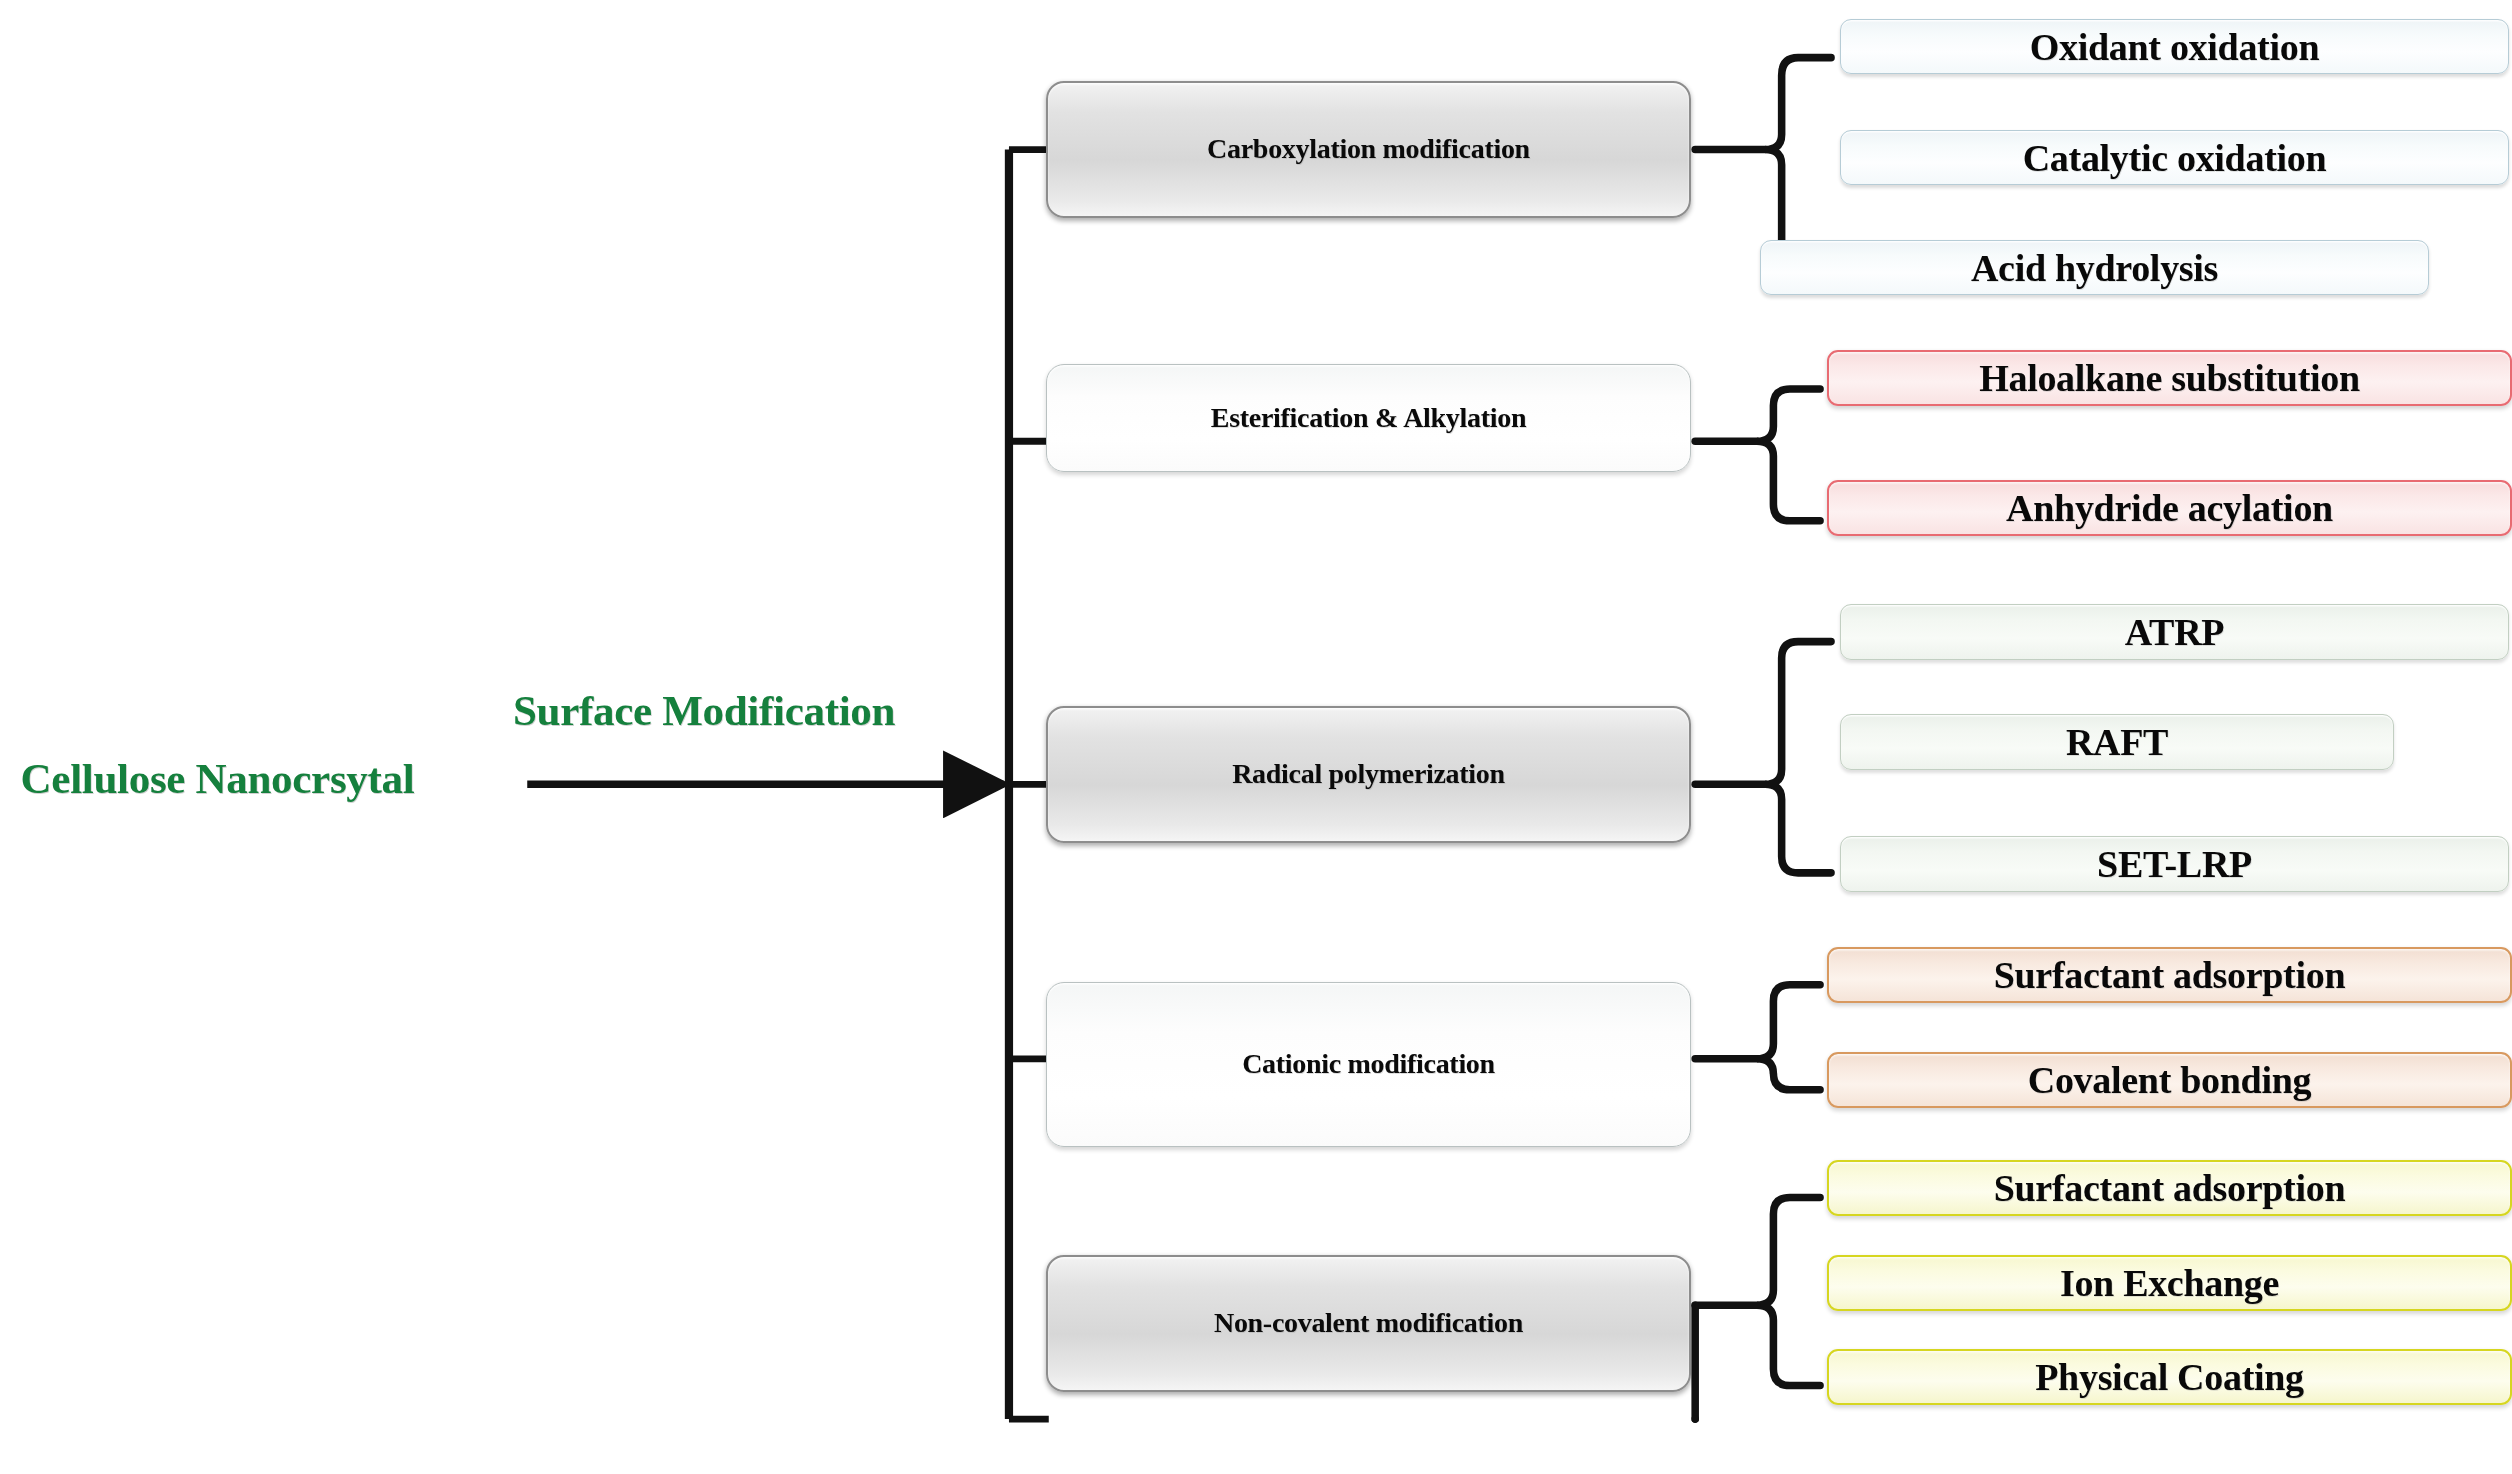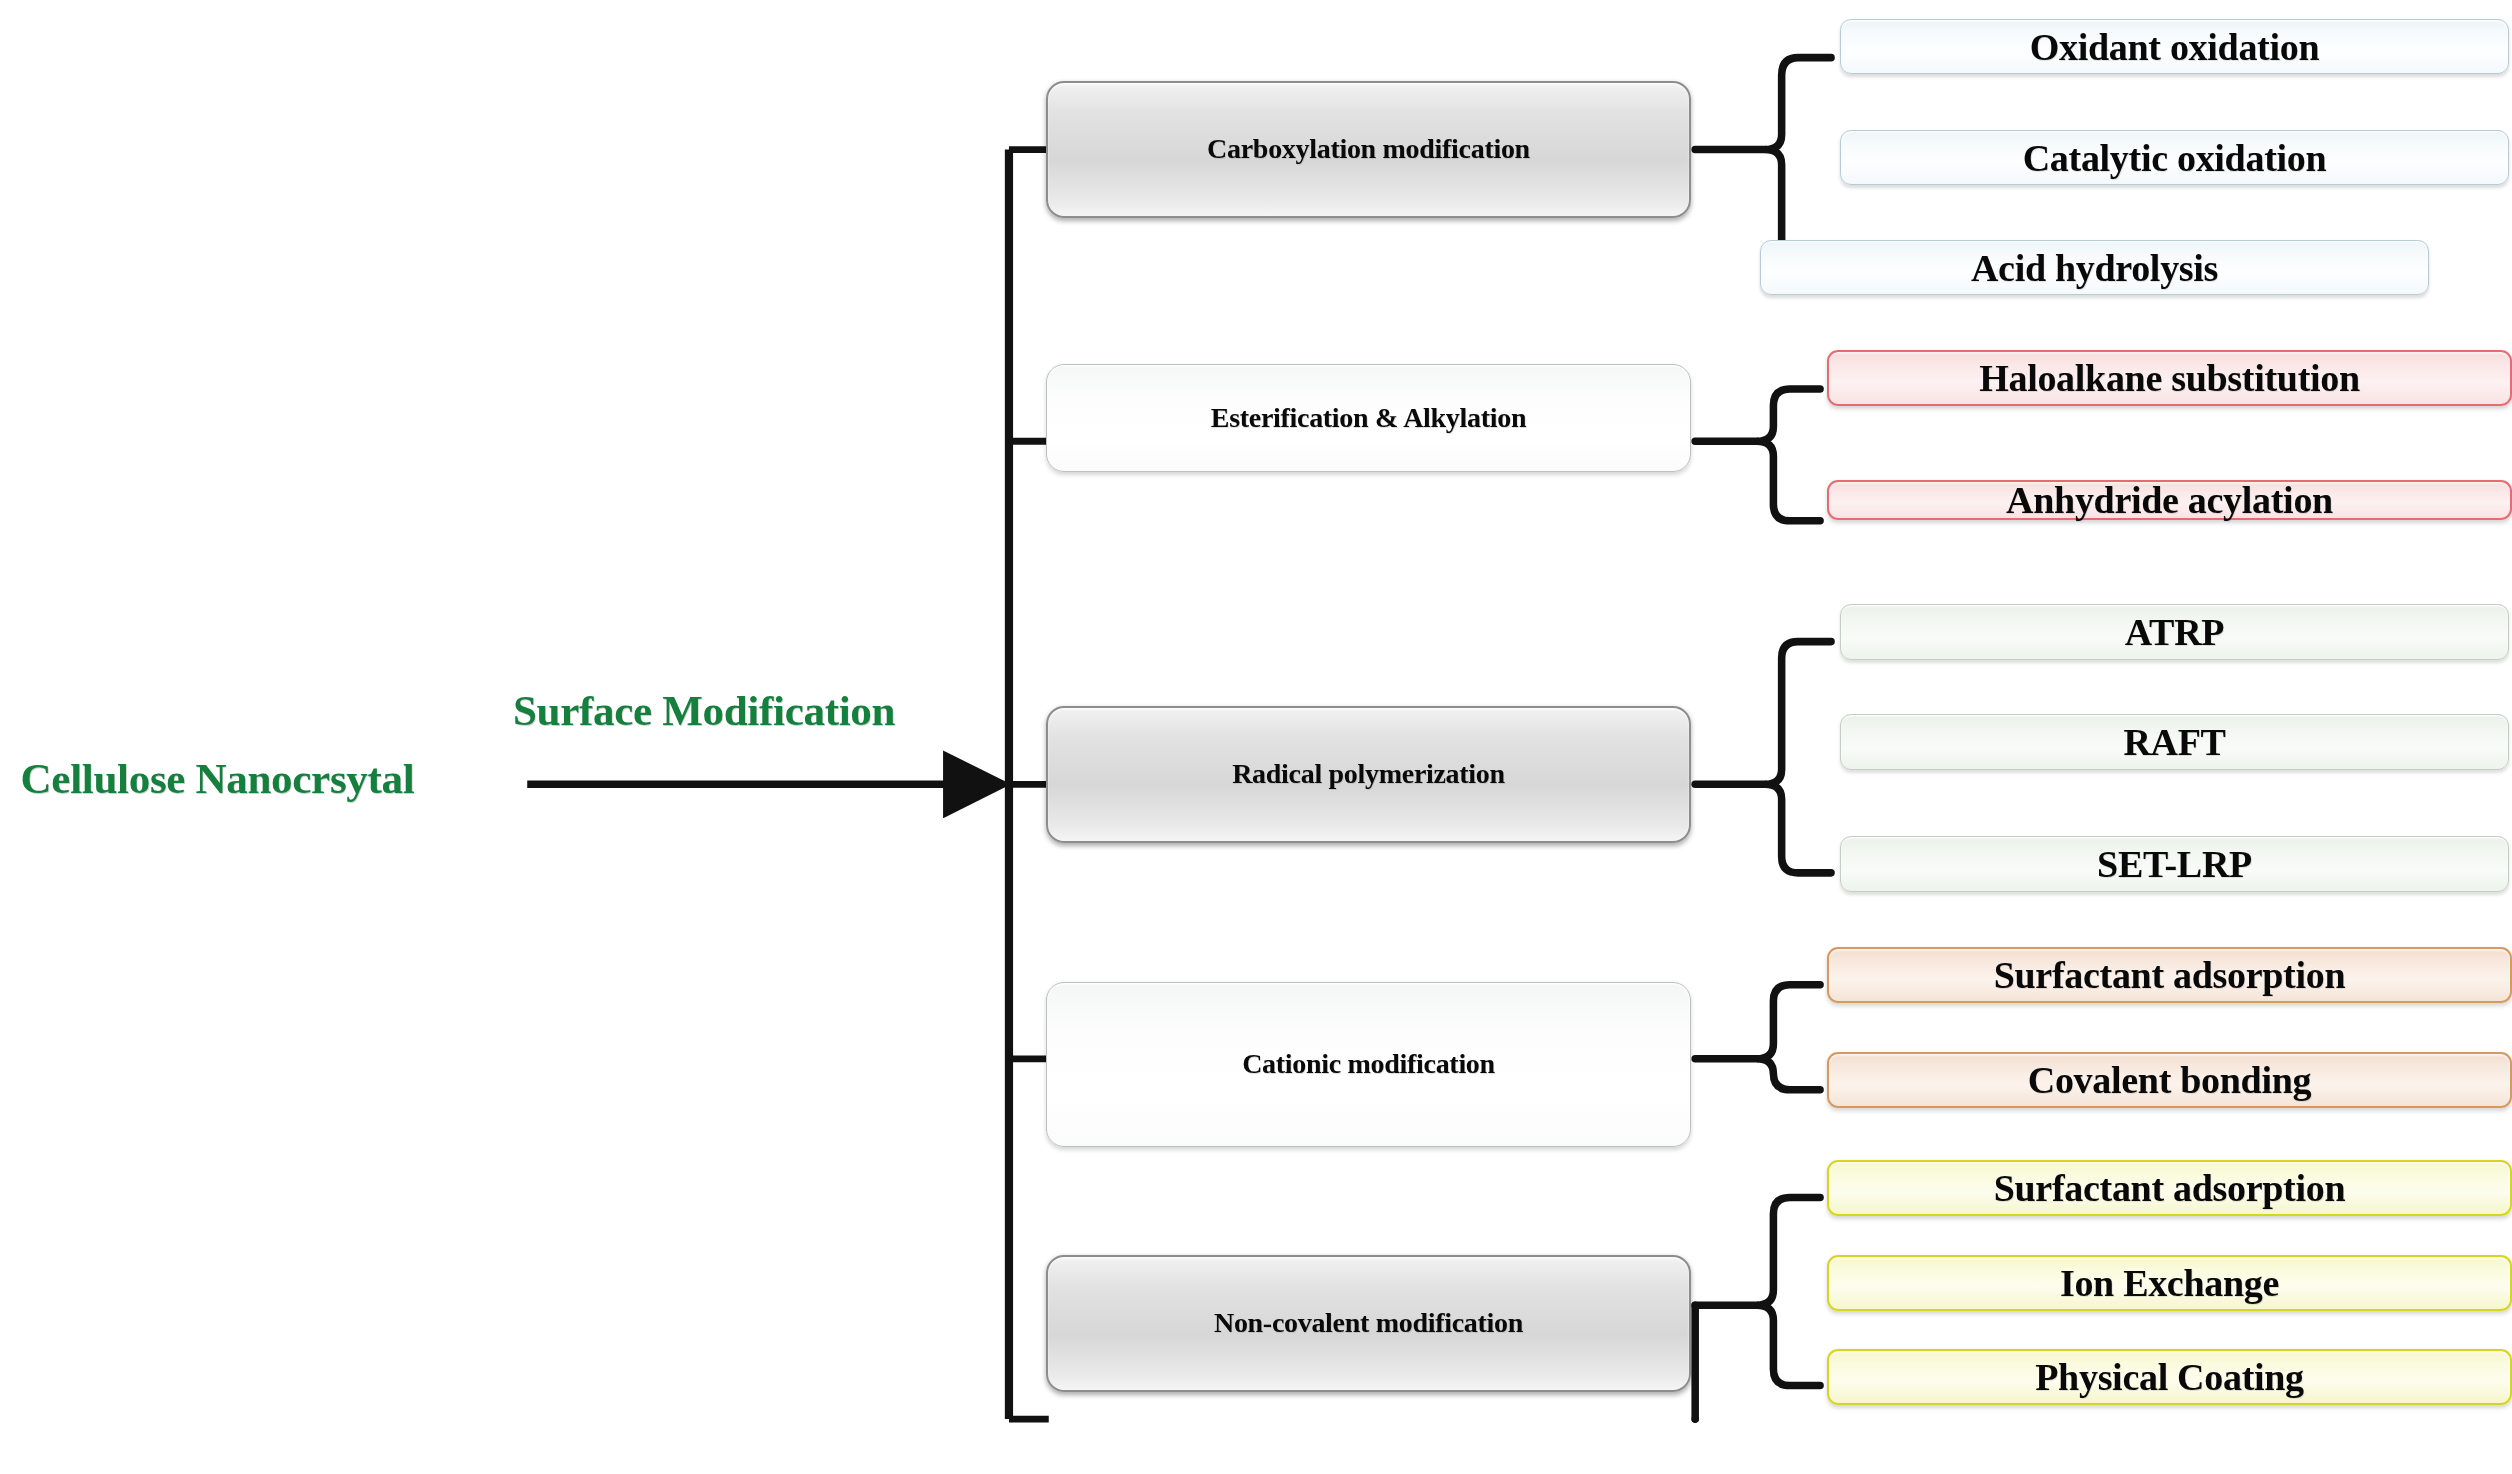--- a/index.html
+++ b/index.html
@@ -197,24 +197,24 @@
 
   <div class="branch white" style="left:1046px; top:982px; width:645px; height:165px;">Cationic modification</div>
 
   <div class="branch gray" style="left:1046px; top:1255px; width:645px; height:137px;">Non-covalent modification</div>
 
   <div class="leaf blue" style="left:1840px; top:19px; width:669px; height:55px;">Oxidant oxidation</div>
   <div class="leaf blue" style="left:1840px; top:130px; width:669px; height:55px;">Catalytic oxidation</div>
   <div class="leaf blue" style="left:1760px; top:240px; width:669px; height:55px;">Acid hydrolysis</div>
 
   <div class="leaf pink" style="left:1827px; top:350px; width:685px; height:56px;">Haloalkane substitution</div>
-  <div class="leaf pink" style="left:1827px; top:480px; width:685px; height:40px;">Anhydride acylation</div>
+  <div class="leaf pink" style="left:1827px; top:480px; width:685px; height:56px;">Anhydride acylation</div>
 
   <div class="leaf green" style="left:1840px; top:604px; width:669px; height:56px;">ATRP</div>
-  <div class="leaf green" style="left:1840px; top:714px; width:669px; height:56px;">RAFT</div>
+  <div class="leaf green" style="left:1840px; top:714px; width:554px; height:56px;">RAFT</div>
   <div class="leaf green" style="left:1840px; top:836px; width:669px; height:56px;">SET-LRP</div>
 
   <div class="leaf tan" style="left:1827px; top:947px; width:685px; height:56px;">Surfactant adsorption</div>
   <div class="leaf tan" style="left:1827px; top:1052px; width:685px; height:56px;">Covalent bonding</div>
 
   <div class="leaf yellow" style="left:1827px; top:1160px; width:685px; height:56px;">Surfactant adsorption</div>
   <div class="leaf yellow" style="left:1827px; top:1255px; width:685px; height:56px;">Ion Exchange</div>
   <div class="leaf yellow" style="left:1827px; top:1349px; width:685px; height:56px;">Physical Coating</div>
 
   <div id="footer-sliver"></div>

